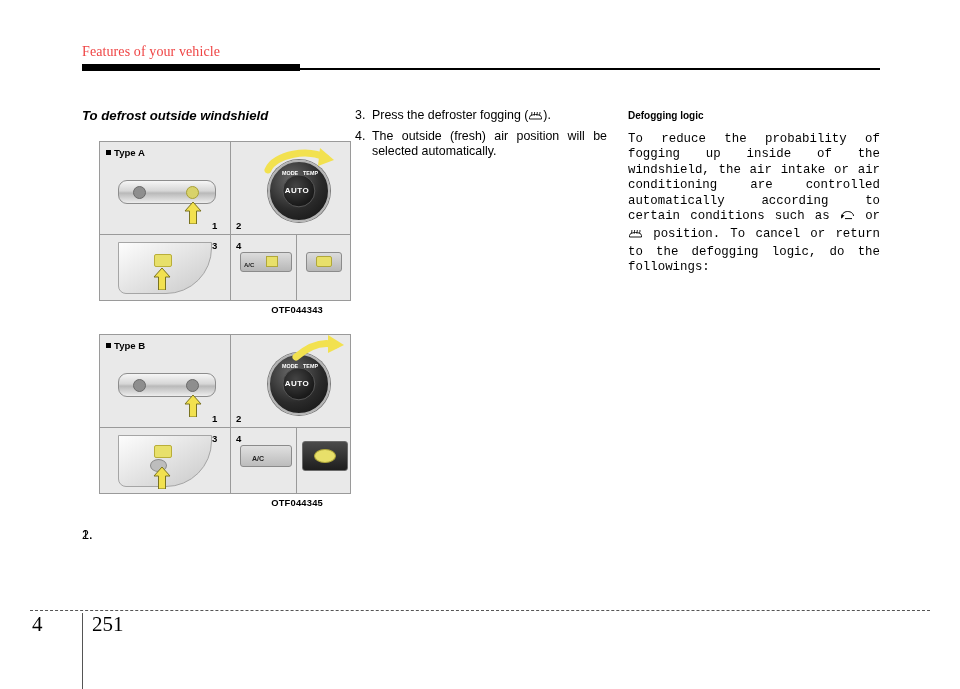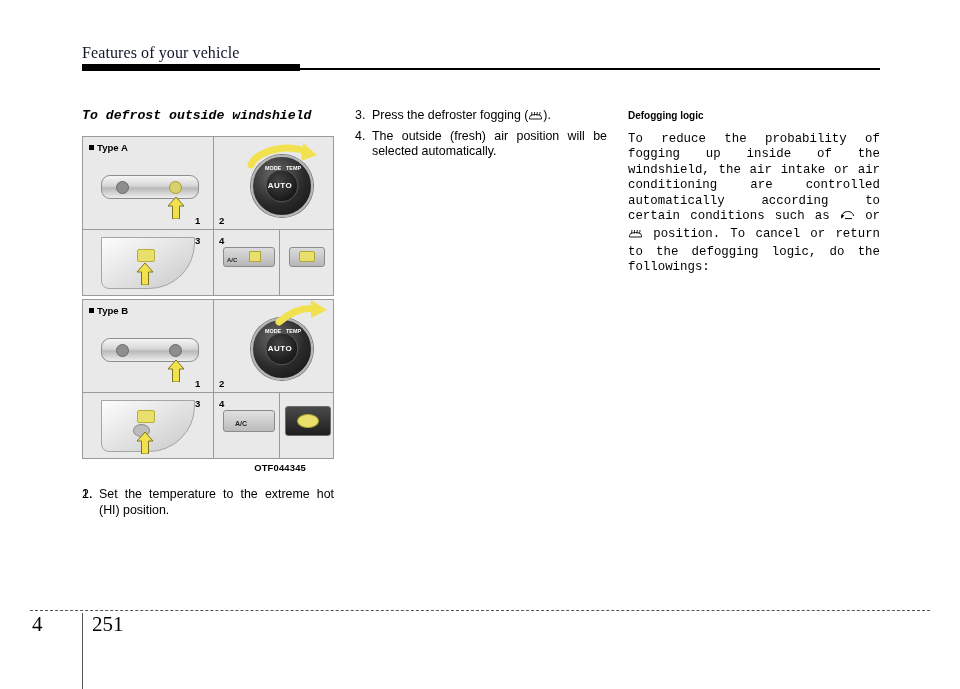--- a/index.html
+++ b/index.html
@@ -21,22 +21,22 @@
     width: 960px;
     height: 689px;
   }
 
   
   .header-title {
     position: absolute;
     left: 82px;
     top: 44px;
     font-family: "Liberation Serif", serif;
-    font-size: 16px;
-    color: #0f172a;
+    font-size: 14px;
+    color: #ef4444;
     letter-spacing: 0.1px;
   }
   .header-rule {
     position: absolute;
     left: 82px;
     top: 68px;
     width: 798px;
     height: 3px;
     background: #000;
   }
@@ -55,21 +55,21 @@
     top: 108px;
     font-size: 12.6px;
     line-height: 15.5px;
     color: #000;
   }
   .col-1 { left: 82px;  width: 252px; }
   .col-2 { left: 355px; width: 252px; }
   .col-3 { left: 628px; width: 252px; }
 
   .sec-head-italic {
-    font-family: Liberation Mono, monospace;
+    font-family: Liberation Sans, sans-serif;
     font-weight: bold;
     font-style: italic;
     font-size: 13.2px;
     margin: 0 0 12px 0;
   }
   .sec-head {
     font-family: "Liberation Sans", sans-serif;
     font-weight: bold;
     font-size: 10px;
     margin: 0 0 8px 0;
@@ -96,21 +96,21 @@
   }
   .num-list li .n {
     position: absolute;
     left: 0; top: 0;
   }
 
   
   .figure {
     position: relative;
     width: 224px;
-    margin: 0;
+    margin: 17px;
   }
   .fig-block {
     position: relative;
     border: 1px solid #9a9a9a;
     background: #e9e9e9;
     box-sizing: border-box;
   }
   .fig-label {
     font-family: "Liberation Sans", sans-serif;
     font-size: 9.6px;
@@ -324,20 +324,21 @@
             </svg>
         </div>
 
         <div class="panel-dark" style="left:140px; top:110px; width:50px; height:18px; background:linear-gradient(180deg,#dcdcdc,#b7b7b7); border:1px solid #8b8b8b;"></div>
         <div class="mini-txt" style="left:144px; top:116px; font-weight:bold;">A/C</div>
         <div style="position:absolute;left:166px;top:114px;width:10px;height:9px;background:#e8e06a;border:1px solid #b0a73a;"></div>
 
         <div class="panel-dark" style="left:206px; top:110px; width:34px; height:18px; background:linear-gradient(180deg,#dcdcdc,#b7b7b7); border:1px solid #8b8b8b;"></div>
         <div style="position:absolute;left:216px;top:114px;width:14px;height:9px;background:#e8e06a;border:1px solid #b0a73a;border-radius:2px;"></div>
       </div>
+      <div class="fig-code">OTF044343</div>
     </div>
 
     <div class="figure" style="margin-top:3px;">
       <div class="fig-block" style="width:252px;height:160px;">
 
         <div class="fig-label">
           <span class="sq"></span><span>Type B</span>
         </div>
 
         <div class="divider-v" style="left:130px; top:0; height:92px;"></div>
@@ -389,21 +390,20 @@
       </div>
       <div class="fig-code">OTF044345</div>
     </div>
 
     <ul class="num-list" style="margin-top:12px;">
       <li>
         <span class="n">1.</span>
       </li>
       <li>
         <span class="n">2.</span>
-        <span>Set the temperature to the extreme hot (HI) position.</span>
       </li>
     </ul>
   </div>
 
   <div class="col col-2">
     <ul class="num-list">
       <li>
         <span class="n">3.</span>
         <span>Press the defroster fogging (</span><span class="glyph"><svg width="15" height="12" viewBox="0 0 15 12">
               <path d="M1.5 8.5 C1.5 4.5, 13.5 4.5, 13.5 8.5 L13.5 10 L1.5 10 Z" fill="none" stroke="#000" stroke-width="0.9"></path>

